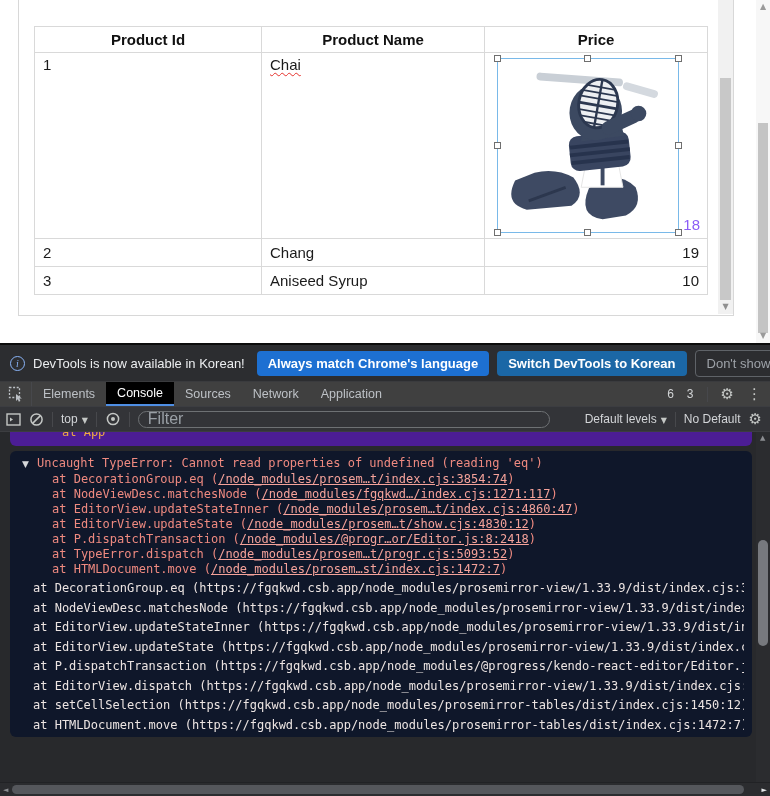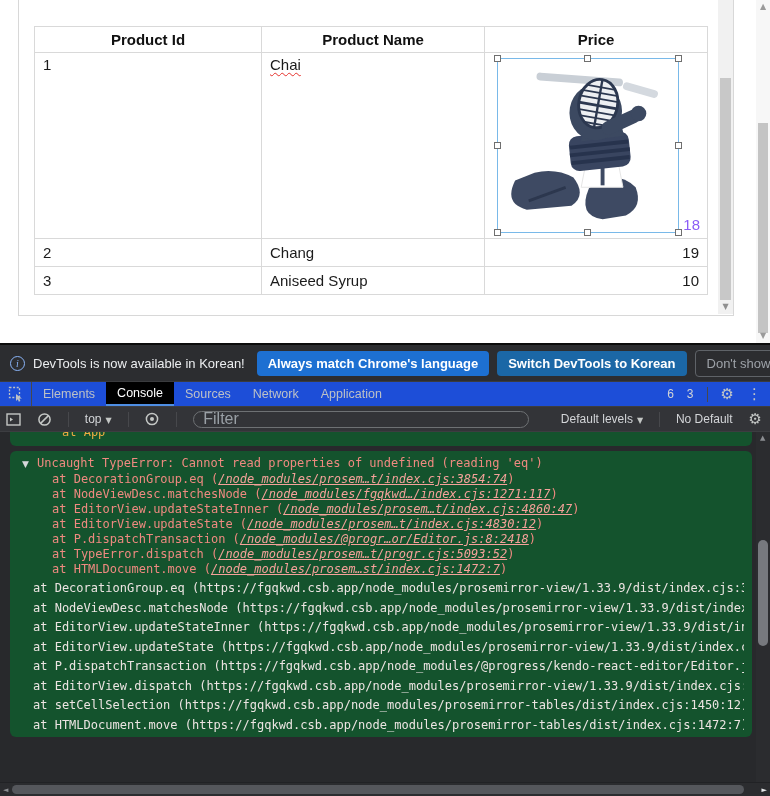--- a/index.html
+++ b/index.html
@@ -54,54 +54,54 @@
   .info-icon { width:15px; height:15px; border:1.5px solid #8ab4f8; border-radius:50%;
                color:#8ab4f8; font-size:10px; font-style:italic; display:flex; align-items:center;
                justify-content:center; flex:0 0 auto; font-family:"Liberation Serif", serif; }
   .infobar-msg { font-size:13px; color:#eceef0; margin-right:4px; white-space:nowrap; }
   .ib-btn { font-size:13px; font-weight:700; color:#fff; border-radius:4px; padding:5px 11px;
             white-space:nowrap; cursor:pointer; border:none; }
   .ib-btn.primary { background:#1d70d2; }
   .ib-btn.secondary { background:#1b67a6; }
   .ib-btn.dismiss { background:transparent; font-weight:400; color:#9da2a8; border:1px solid #5f6368; }
 
-  .tabbar { position:absolute; left:0; top:37px; width:100%; height:25px; background:#1d4ed8;
+  .tabbar { position:absolute; left:0; top:37px; width:100%; height:25px; background:#404040;
             display:flex; align-items:stretch; border-bottom:1px solid #3c3d41; }
   .inspect-box { width:32px; display:flex; align-items:center; justify-content:center;
                  border-right:1px solid #47484c; }
   .tab { padding:0 11px; line-height:24px; color:#bdc1c6; font-size:12.5px; cursor:pointer; }
   .tab.active { background:#000; color:#fff; border-bottom:2px solid #4e8ee3; line-height:22px; }
   .tab-right { margin-left:auto; display:flex; align-items:center; gap:13px; padding-right:8px; }
   .count { color:#d2d4d6; font-size:12px; }
   .vdiv { width:1px; height:15px; background:#47484c; }
   .glyph-btn { color:#c4c7c5; font-size:15px; cursor:pointer; font-family:"DejaVu Sans", sans-serif; }
 
   .console-toolbar { position:absolute; left:0; top:62px; width:100%; height:25px; background:#333438;
-                     display:flex; align-items:center; gap:16px; padding:0 6px; border-bottom:1px solid #3c3d41; }
+                     display:flex; align-items:center; gap:8px; padding:0 6px; border-bottom:1px solid #3c3d41; }
   .tb-icon { display:flex; align-items:center; justify-content:center; cursor:pointer; }
   .tb-label { color:#d3d5d8; font-size:12px; white-space:nowrap; cursor:pointer; }
   .caret { font-size:8px; color:#c4c7c5; margin-left:4px; font-family:"DejaVu Sans", sans-serif; }
   .filter-input { width:412px; height:17px; background:transparent; border:1px solid #6e7174;
                   border-radius:9px; color:#84cc16; font-size:16px; padding:0 9px; outline:none;
                   font-family:"Liberation Sans", sans-serif; }
   .filter-input::placeholder { color:#9aa0a6; }
   .spacer { flex:1; }
 
   
   .console-out { position:absolute; left:0; top:87px; width:756px; height:695px; overflow:hidden;
                  background:#28292c; font-family:"DejaVu Sans Mono", monospace; font-size:12px; }
   .msg-block { margin:0 4px 0 10px; border-radius:6px; }
-  .warn-block { background:#14532d; color:#edab43; margin-top:-13px; padding:6px 8px 6px 12px; }
+  .warn-block { background:#4c1d95; color:#edab43; margin-top:-13px; padding:6px 8px 6px 12px; }
   .warn-line { margin-left:40px; line-height:15px; white-space:nowrap; }
-  .error-block { background:#14532d; color:#ef8a80; padding:4px 8px 2px 12px; margin-top:5px; }
+  .error-block { background:#0f172a; color:#ef8a80; padding:4px 8px 2px 12px; margin-top:5px; }
   .err-header { line-height:16px; white-space:nowrap; }
   .tri { display:inline-block; width:15px; color:#d6d8da; font-size:9px; cursor:pointer;
          font-family:"DejaVu Sans", sans-serif; }
   .stack-line { margin-left:30px; line-height:15px; white-space:nowrap; }
-  .stack-line a, .warn-line a { color:#f5a29a; text-decoration:underline; cursor:pointer;font-style:italic; }
+  .stack-line a, .warn-line a { color:#f5a29a; text-decoration:underline; cursor:pointer; }
   .raw-stack { margin-left:11px; margin-top:2px; color:#ece4e2; }
   .raw-line { line-height:19.5px; white-space:nowrap; overflow:hidden; }
 
   
   .con-vscroll { position:absolute; right:0; top:87px; width:14px; height:695px; background:#2b2c2f; }
   .con-vscroll .thumb { position:absolute; left:2px; width:10px; top:108px; height:106px;
                         background:#77797e; border-radius:5px; }
   .con-hscroll { position:absolute; left:0; bottom:0; width:100%; height:14px; background:#2b2c2f;
                  border-top:1px solid #212225; }
   .con-hscroll .thumb { position:absolute; left:12px; top:2px; width:732px; height:9px;
@@ -271,21 +271,21 @@
         <div class="warn-line">at App</div>
       </div>
 
       <div class="msg-block error-block">
         <div class="err-header">
           <span class="tri">▼</span><span>Uncaught TypeError: Cannot read properties of undefined (reading 'eq')</span>
         </div>
         <div class="stack-line"><span>at DecorationGroup.eq (</span><a>/node_modules/prosem…t/index.cjs:3854:74</a><span>)</span></div>
         <div class="stack-line"><span>at NodeViewDesc.matchesNode (</span><a>/node_modules/fgqkwd…/index.cjs:1271:117</a><span>)</span></div>
         <div class="stack-line"><span>at EditorView.updateStateInner (</span><a>/node_modules/prosem…t/index.cjs:4860:47</a><span>)</span></div>
-        <div class="stack-line"><span>at EditorView.updateState (</span><a>/node_modules/prosem…t/index.cjs:4830:12</a><span>)</span></div>
+        <div class="stack-line"><span>at EditorView.updateState (</span><a>/node_modules/prosem…t/show.cjs:4830:12</a><span>)</span></div>
         <div class="stack-line"><span>at P.dispatchTransaction (</span><a>/node_modules/@progr…or/Editor.js:8:2418</a><span>)</span></div>
         <div class="stack-line"><span>at TypeError.dispatch (</span><a>/node_modules/prosem…t/progr.cjs:5093:52</a><span>)</span></div>
         <div class="stack-line"><span>at HTMLDocument.move (</span><a>/node_modules/prosem…st/index.cjs:1472:7</a><span>)</span></div>
         <div class="raw-stack">
           <div class="raw-line">at DecorationGroup.eq (https://fgqkwd.csb.app/node_modules/prosemirror-view/1.33.9/dist/index.cjs:3854:74)</div>
           <div class="raw-line">at NodeViewDesc.matchesNode (https://fgqkwd.csb.app/node_modules/prosemirror-view/1.33.9/dist/index.cjs:1271:117)</div>
           <div class="raw-line">at EditorView.updateStateInner (https://fgqkwd.csb.app/node_modules/prosemirror-view/1.33.9/dist/index.cjs:4860:47)</div>
           <div class="raw-line">at EditorView.updateState (https://fgqkwd.csb.app/node_modules/prosemirror-view/1.33.9/dist/index.cjs:4830:12)</div>
           <div class="raw-line">at P.dispatchTransaction (https://fgqkwd.csb.app/node_modules/@progress/kendo-react-editor/Editor.js:8:2418)</div>
           <div class="raw-line">at EditorView.dispatch (https://fgqkwd.csb.app/node_modules/prosemirror-view/1.33.9/dist/index.cjs:5093:52)</div>

